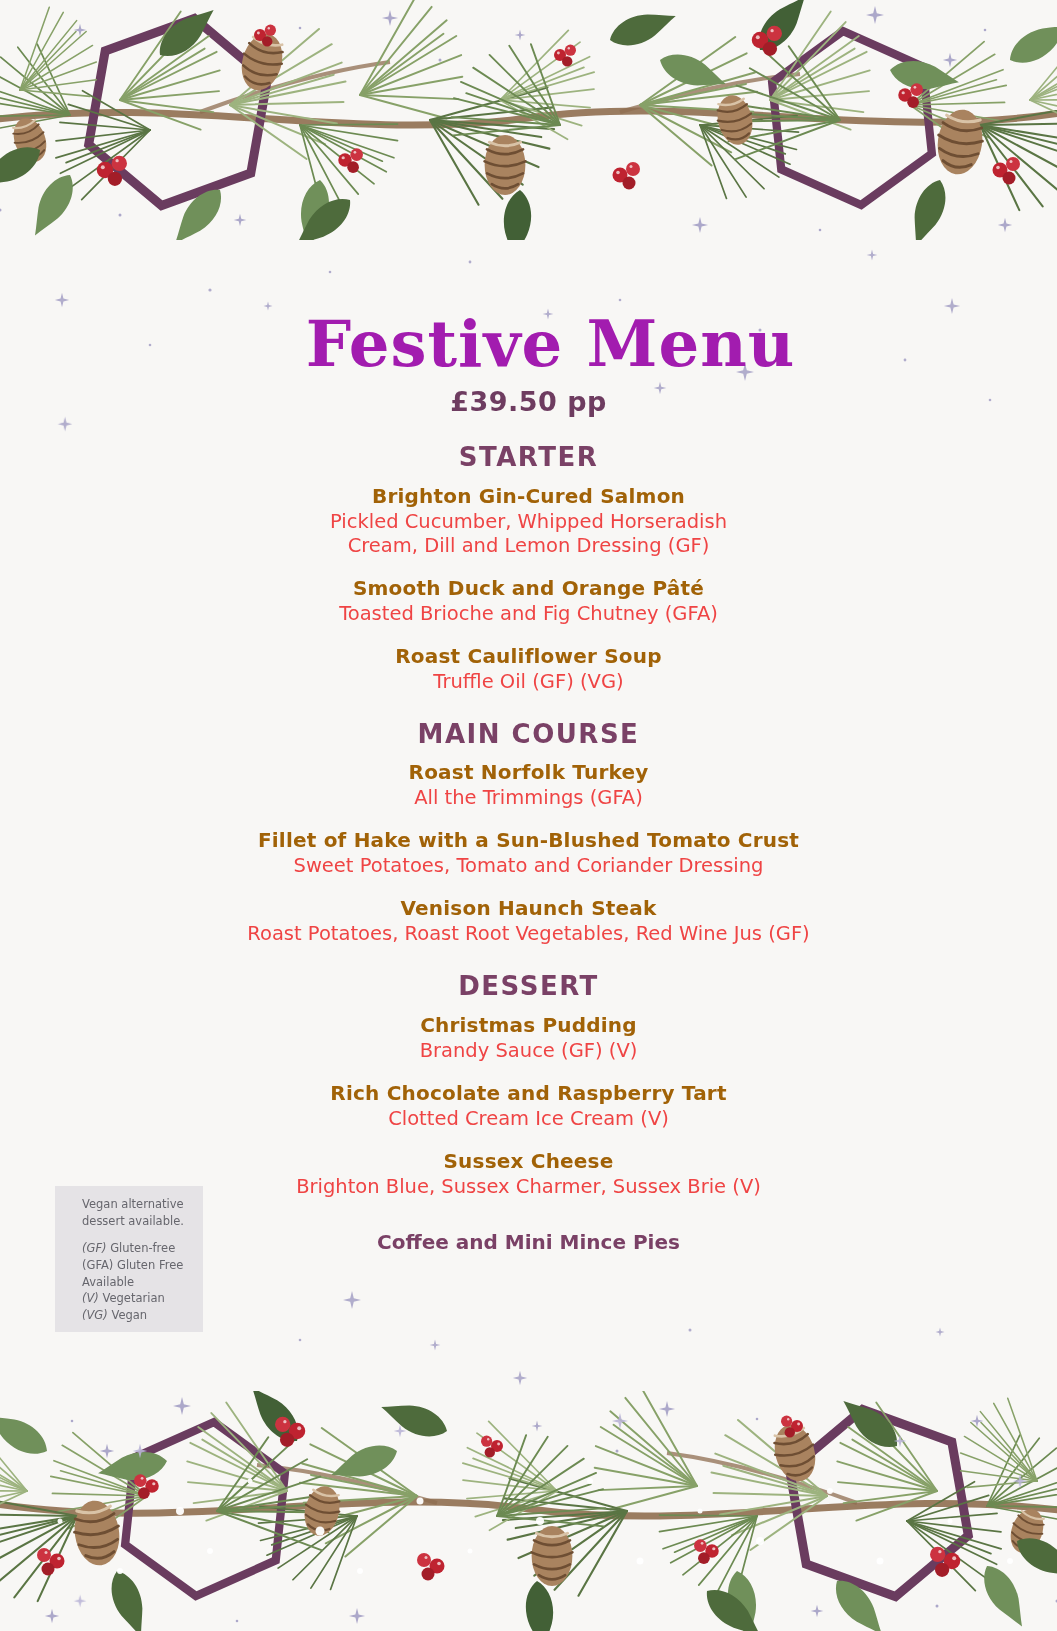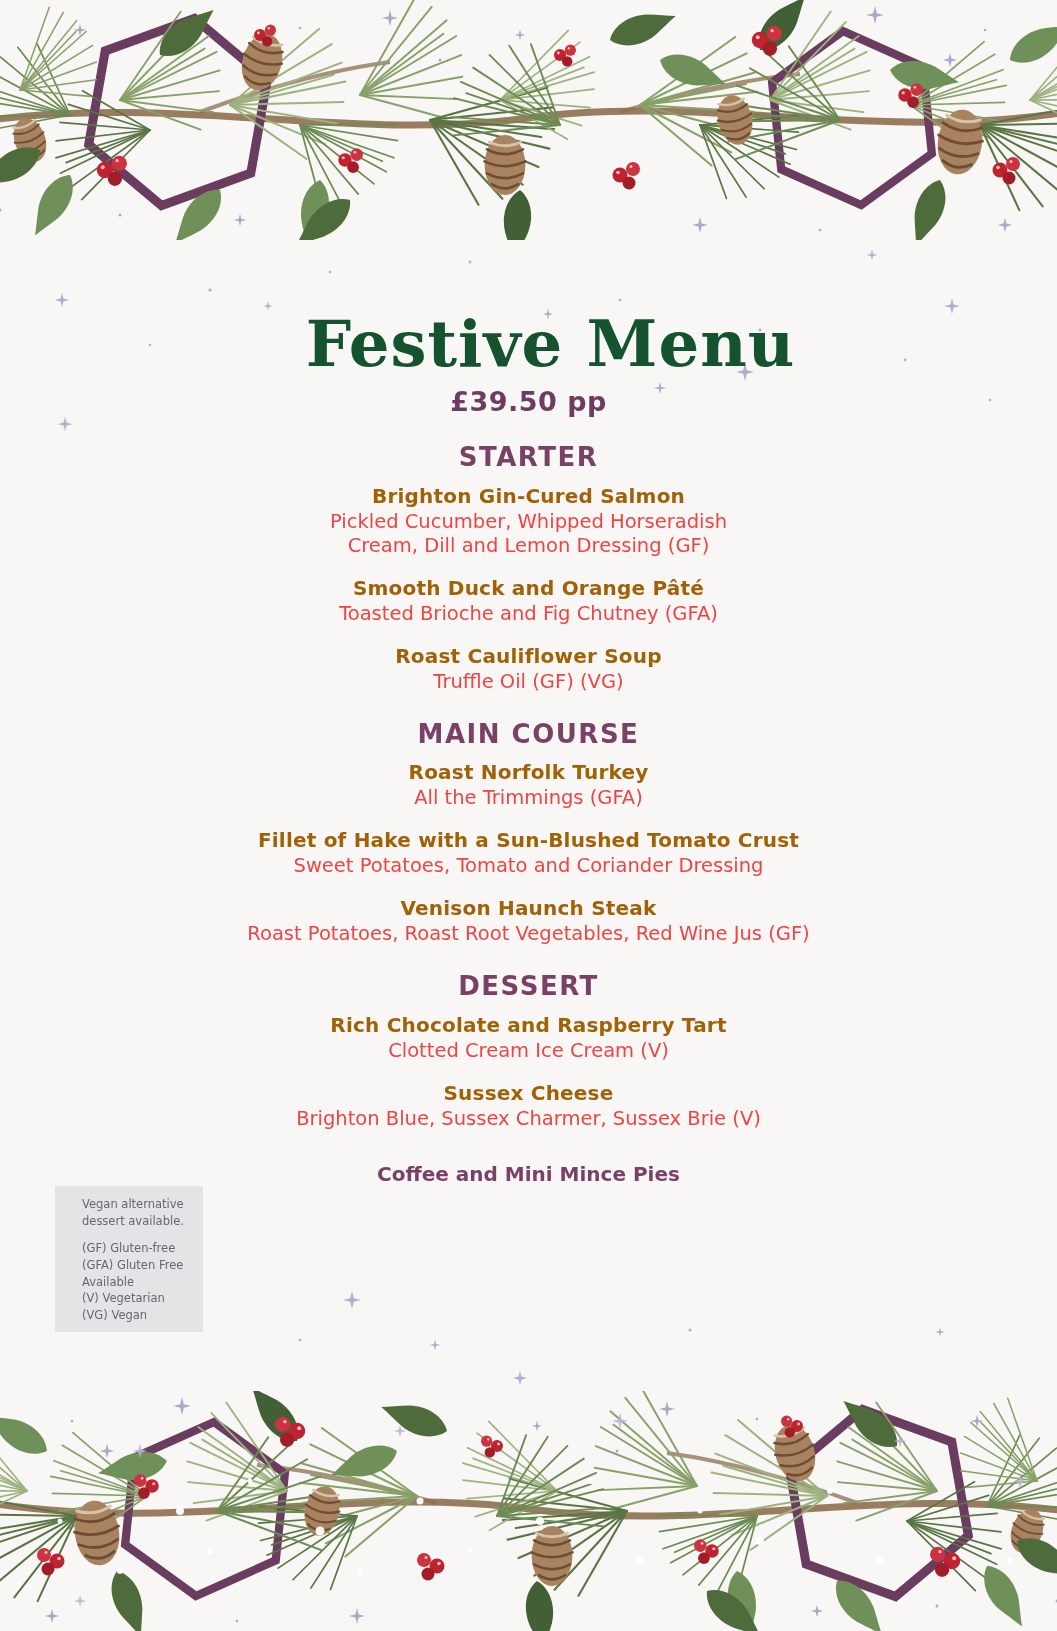--- a/index.html
+++ b/index.html
@@ -15,21 +15,21 @@
   .garland-bottom{bottom:0;transform:scaleX(-1);}
   .snow-overlay{position:absolute;left:0;bottom:0;width:1057px;height:240px;pointer-events:none;}
   .sparkle-layer{position:absolute;inset:0;pointer-events:none;}
   
   .menu-col{
     position:absolute;top:308px;left:0;width:100%;
     text-align:center;
   }
   .menu-title{
     margin:0;font-family:"DejaVu Serif","Liberation Serif",serif;
-    font-weight:700;font-size:64px;line-height:1.12;color:#14532d;
+    font-weight:700;font-size:64px;line-height:1.12;color:#a21caf;
     letter-spacing:1px;
     padding-left:44px;
   }
   .menu-price{
     margin:6px 0 0 0;font-size:27px;font-weight:700;color:#6e3c60;letter-spacing:.5px;text-align:center;
   }
   .section-heading{
     margin:26px 0 10px 0;font-size:26px;line-height:1.15;font-weight:700;
     color:#7a4166;letter-spacing:1.5px;
   }
@@ -44,21 +44,21 @@
     margin:30px auto 0 auto;font-size:20px;line-height:27px;font-weight:700;color:#7a4166;text-align:center;
   }
   
   .legend-box{
     position:absolute;left:55px;top:1186px;width:111px;
     background:#e5e3e6;padding:10px 10px 8px 27px;
     font-size:11.5px;line-height:1.45;color:#66666d;text-align:left;
   }
   .legend-note{margin:0 0 11px 0;}
   .legend-entry{margin:0;}
-  .legend-abbr{}
+  .legend-abbr{font-style:italic;}
   .legend-entry.upright .legend-abbr{font-style:normal;}
 </style>
 </head>
 <body>
 
 <svg width="0" height="0" style="position:absolute" aria-hidden="true">
   <defs>
     <g id="tuft" fill="none" stroke-linecap="round" stroke-width="1.7">
       <line x2="88" y2="-42"></line>
         <line x2="95" y2="-27"></line>
@@ -234,20 +234,24 @@
       <div class="item-name">Fillet of Hake with a Sun-Blushed Tomato Crust</div>
       <div class="item-desc">Sweet Potatoes, Tomato and Coriander Dressing</div>
     </div>
     <div class="menu-item">
       <div class="item-name">Venison Haunch Steak</div>
       <div class="item-desc">Roast Potatoes, Roast Root Vegetables, Red Wine Jus (GF)</div>
     </div>
 
     <h2 class="section-heading">DESSERT</h2>
     <div class="menu-item">
+      <div class="item-name">Christmas Pudding</div>
+      <div class="item-desc">Brandy Sauce (GF) (V)</div>
+    </div>
+    <div class="menu-item">
       <div class="item-name">Rich Chocolate and Raspberry Tart</div>
       <div class="item-desc">Clotted Cream Ice Cream (V)</div>
     </div>
     <div class="menu-item">
       <div class="item-name">Sussex Cheese</div>
       <div class="item-desc">Brighton Blue, Sussex Charmer, Sussex Brie (V)</div>
     </div>
 
     <div class="coffee-line">Coffee and Mini Mince Pies</div>
   </div>

